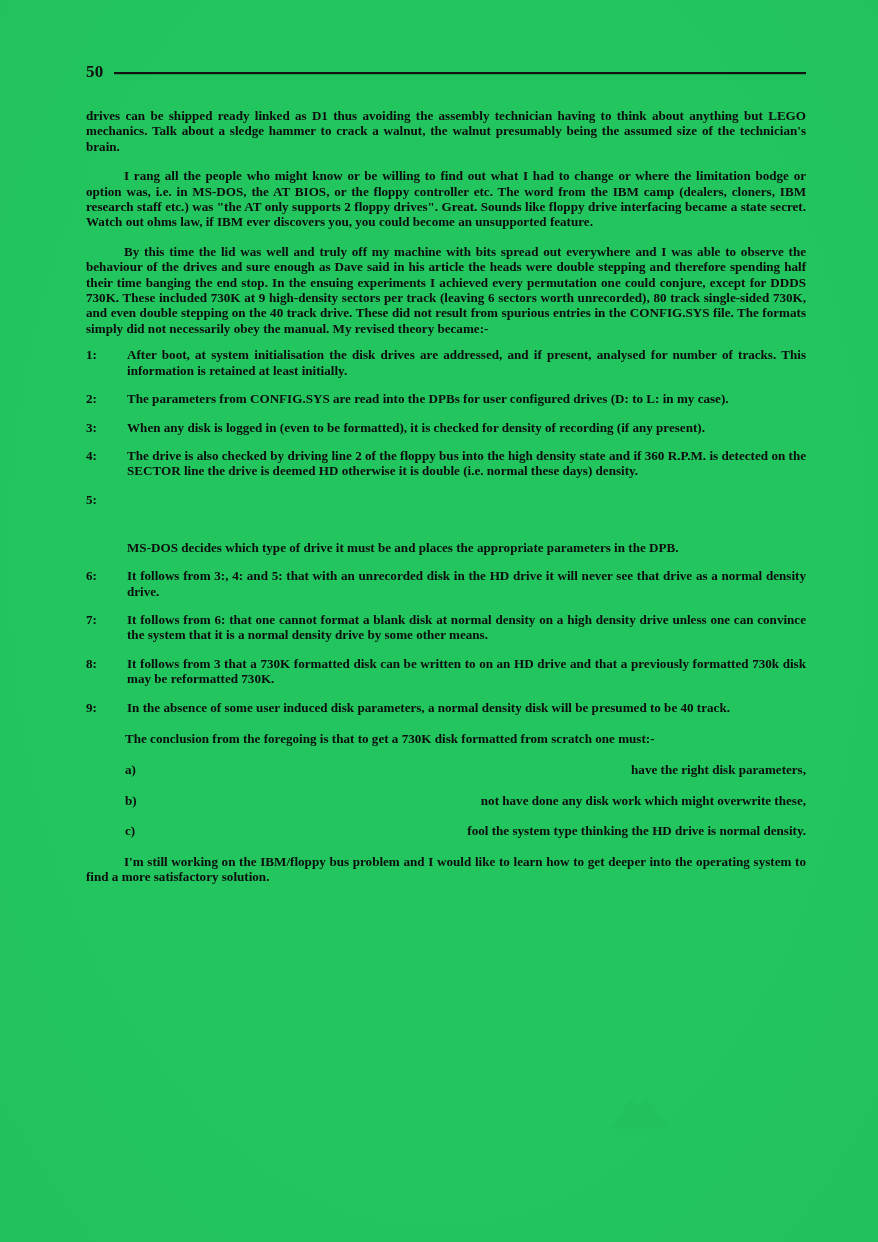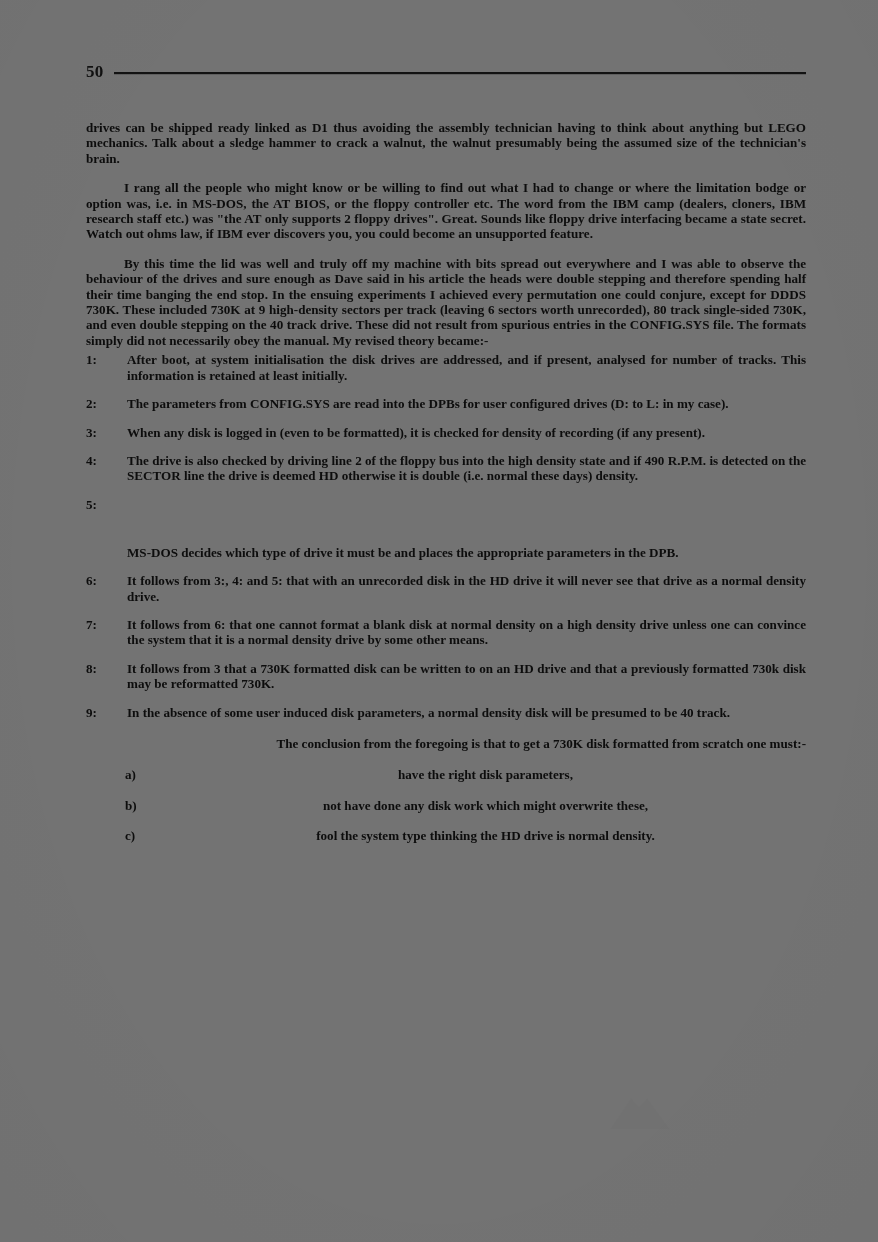--- a/index.html
+++ b/index.html
@@ -7,21 +7,21 @@
     padding: 0;
     background: #ffffff;
   }
   body {
     font-family: "Liberation Serif", "DejaVu Serif", serif;
   }
   .page {
     position: relative;
     width: 878px;
     height: 1242px;
-    background: #737373;
+    background: #22c55e;
     overflow: hidden;
   }
   
   .scan-tint {
     position: absolute;
     inset: 0;
     background:
       radial-gradient(ellipse at 50% 45%, rgba(255,255,255,0) 60%, rgba(0,0,0,0.018) 100%);
     pointer-events: none;
   }
@@ -60,41 +60,41 @@
     height: 2px;
     background: #121212;
     margin-top: 3px;
     box-shadow: 0 0.5px 0 rgba(0,0,0,0.35);
   }
 
   
   .body-block {
     position: absolute;
     left: 86px;
-    top: 120px;
+    top: 108px;
     width: 720px;
   }
   p.para, .li-text, .conclusion {
     font-size: 13.1px;
     line-height: 15.4px;
     font-weight: bold;
     color: #0d0d0d;
     text-align: justify;
     text-justify: inter-word;
     margin: 0;
     -webkit-font-smoothing: none;
   }
   p.para {
     margin-bottom: 14px;
   }
   p.para.indent {
     text-indent: 38px;
   }
   p.para.tight {
-    margin-bottom: 4px;
+    margin-bottom: 11px;
   }
 
   
   .list {
     margin: 0;
     padding: 0;
   }
   .li-row {
     display: flex;
     align-items: flex-start;
@@ -114,26 +114,26 @@
 
   
   .li-row.lettered {
     margin-left: 39px;
     margin-bottom: 15px;
   }
   .li-row.lettered .li-marker {
     flex: 0 0 40px;
   }
   .li-row.lettered .li-text {
-    text-align: center;
+    text-align: right;
   }
 
   .conclusion {
     margin: 0 0 16px 39px;
-    text-align: right;
+    text-align: left;
   }
 
   
   .li-text.noj {
     text-align: left;
     margin-top: 48px;
   }
 
   .spacer-sm { height: 3px; }
 </style>
@@ -170,21 +170,21 @@
         <div class="li-text">The parameters from CONFIG.SYS are read into the DPBs for user configured drives (D: to L: in my case).</div>
       </div>
 
       <div class="li-row">
         <div class="li-marker">3:</div>
         <div class="li-text">When any disk is logged in (even to be formatted), it is checked for density of recording (if any present).</div>
       </div>
 
       <div class="li-row">
         <div class="li-marker">4:</div>
-        <div class="li-text">The drive is also checked by driving line 2 of the floppy bus into the high density state and if 490 R.P.M. is detected on the SECTOR line the drive is deemed HD otherwise it is double (i.e. normal these days) density.</div>
+        <div class="li-text">The drive is also checked by driving line 2 of the floppy bus into the high density state and if 360 R.P.M. is detected on the SECTOR line the drive is deemed HD otherwise it is double (i.e. normal these days) density.</div>
       </div>
 
       <div class="li-row">
         <div class="li-marker">5:</div>
         <div class="li-text noj">MS-DOS decides which type of drive it must be and places the appropriate parameters in the DPB.</div>
       </div>
 
       <div class="li-row">
         <div class="li-marker">6:</div>
         <div class="li-text">It follows from 3:, 4: and 5: that with an unrecorded disk in the HD drive it will never see that drive as a normal density drive.</div>
@@ -225,16 +225,17 @@
 
       <div class="li-row lettered">
         <div class="li-marker">c)</div>
         <div class="li-text">fool the system type thinking the HD drive is normal density.</div>
       </div>
 
     </div>
 
 
 
+    <p class="para indent">I'm still working on the IBM/floppy bus problem and I would like to learn how to get deeper into the operating system to find a more satisfactory solution.</p>
 
   </div>
 
 </div>
 
 </body></html>

